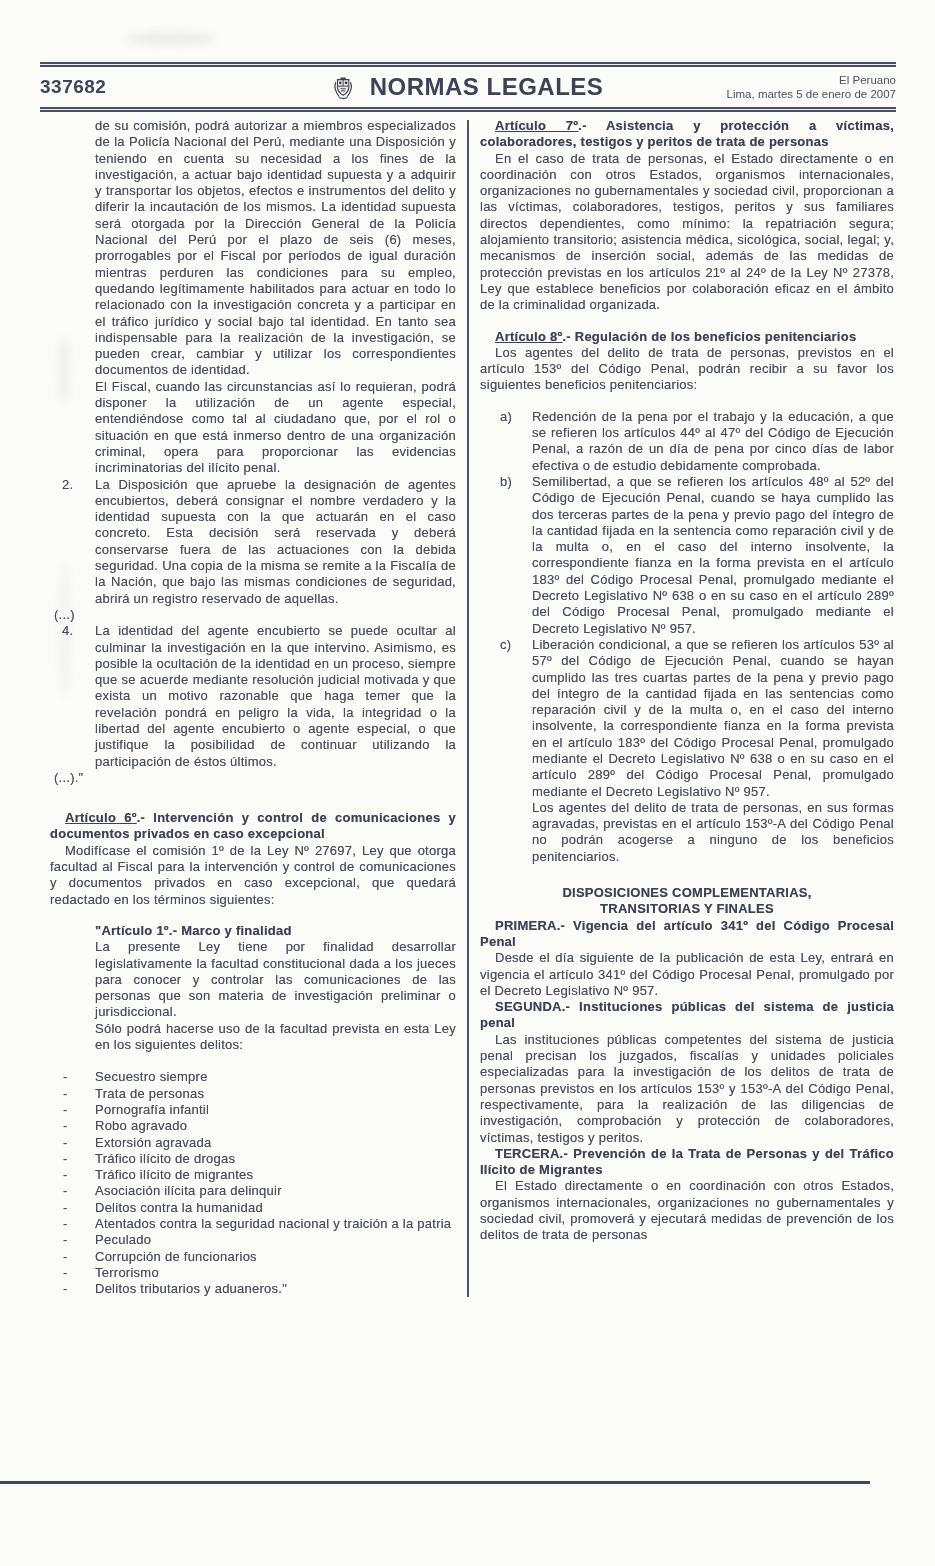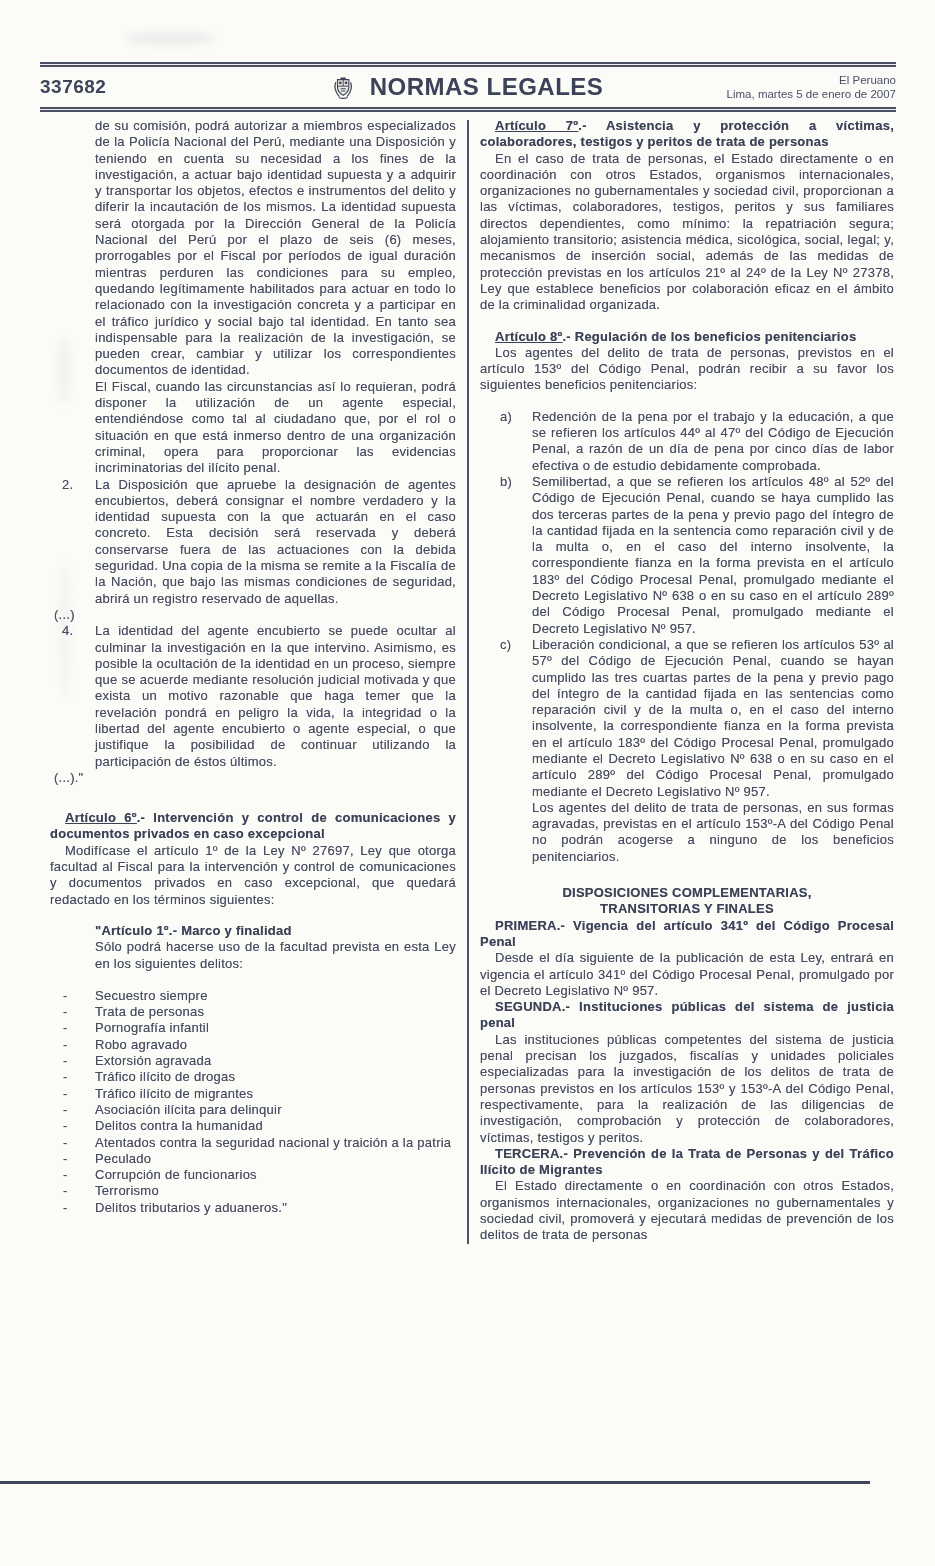--- a/index.html
+++ b/index.html
@@ -110,24 +110,25 @@
       <p class="ellipsis">(...)</p>
 
       <div class="hang">
         <span class="num">4.</span>
         <span>La identidad del agente encubierto se puede ocultar al culminar la investigación en la que intervino. Asimismo, es posible la ocultación de la identidad en un proceso, siempre que se acuerde mediante resolución judicial motivada y que exista un motivo razonable que haga temer que la revelación pondrá en peligro la vida, la integridad o la libertad del agente encubierto o agente especial, o que justifique la posibilidad de continuar utilizando la participación de éstos últimos.</span>
       </div>
 
       <p class="ellipsis">(...)."</p>
 
       <p class="art-heading"><span class="art-lead">Artículo 6º</span><span>.- Intervención y control de comunicaciones y documentos privados en caso excepcional</span></p>
-      <p class="body-para">Modifícase el artículo 1º de la Ley Nº 27697, Ley que otorga facultad al Fiscal para la intervención y control de comunicaciones y documentos privados en caso excepcional, que quedará redactado en los términos siguientes:</p>
+      <p class="body-para">Modifícase el comisión 1º de la Ley Nº 27697, Ley que otorga facultad al Fiscal para la intervención y control de comunicaciones y documentos privados en caso excepcional, que quedará redactado en los términos siguientes:</p>
 
       <div class="quote-block">
         <p class="quote-title">"Artículo 1º.- Marco y finalidad</p>
+        <p>La presente Ley tiene por finalidad desarrollar legislativamente la facultad constitucional dada a los jueces para conocer y controlar las comunicaciones de las personas que son materia de investigación preliminar o jurisdiccional.</p>
         <p>Sólo podrá hacerse uso de la facultad prevista en esta Ley en los siguientes delitos:</p>
       </div>
 
       <div class="dash-list">
         <div class="dash-item"><span class="dash">-</span><span>Secuestro siempre</span></div>
         <div class="dash-item"><span class="dash">-</span><span>Trata de personas</span></div>
         <div class="dash-item"><span class="dash">-</span><span>Pornografía infantil</span></div>
         <div class="dash-item"><span class="dash">-</span><span>Robo agravado</span></div>
         <div class="dash-item"><span class="dash">-</span><span>Extorsión agravada</span></div>
         <div class="dash-item"><span class="dash">-</span><span>Tráfico ilícito de drogas</span></div>

